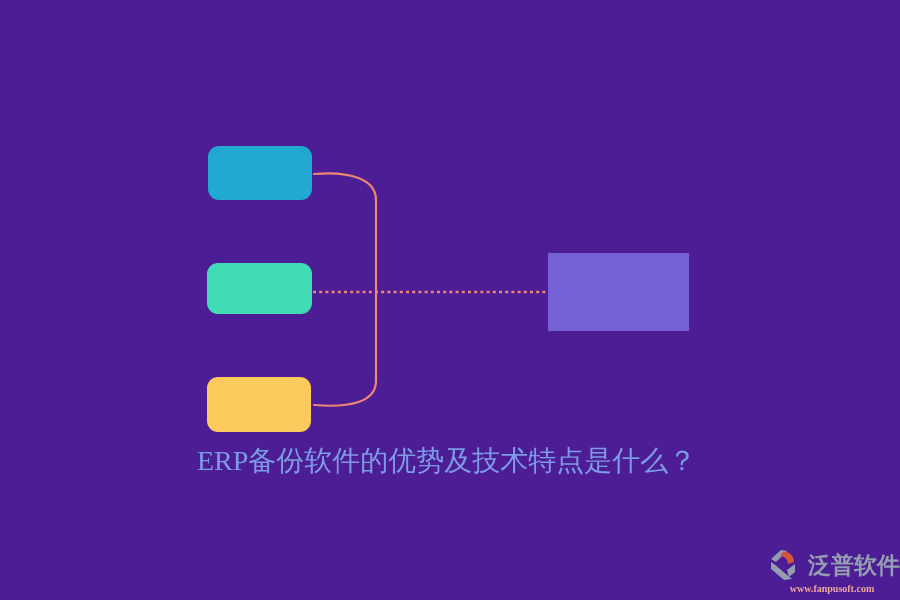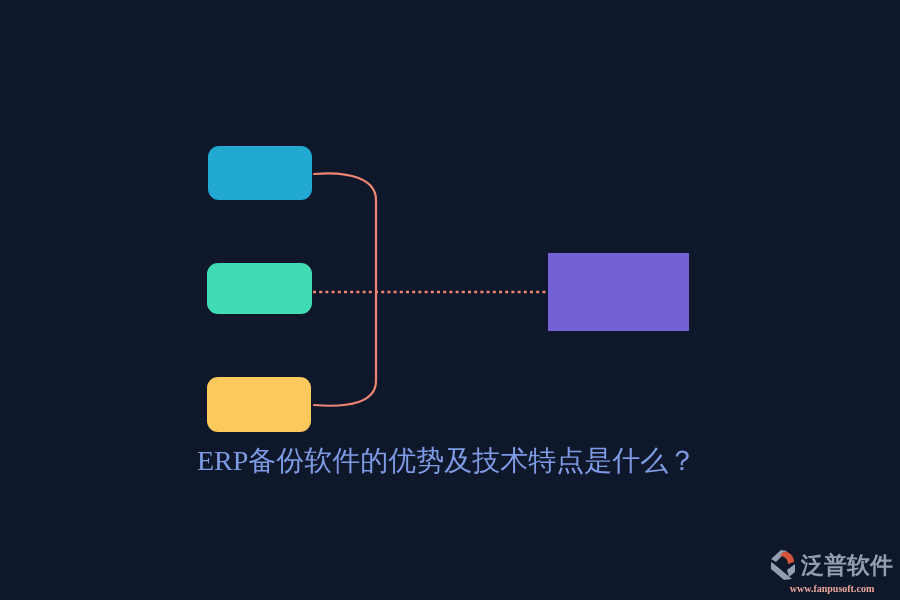--- a/index.html
+++ b/index.html
@@ -2,41 +2,41 @@
 <html><head>
 <meta charset="utf-8">
 <style>
   html, body { margin: 0; padding: 0; }
   body {
     width: 900px; height: 600px;
     background: #ffffff;
     font-family: "Liberation Sans", sans-serif;
     overflow: hidden;
   }
-  .canvas { position: relative; width: 900px; height: 600px; background: #0f172a; }
+  .canvas { position: relative; width: 900px; height: 600px; background: #4c1d95; }
 
   .node { position: absolute; }
   .rounded { border-radius: 11px; }
   #node-top    { left: 208px; top: 146px; width: 104px; height: 54px; background: #21A9D1; }
   #node-middle { left: 207px; top: 263px; width: 105px; height: 51px; background: #41DBB4; }
   #node-bottom { left: 207px; top: 377px; width: 104px; height: 55px; background: #FCC95C; }
   #node-root   { left: 548px; top: 253px; width: 141px; height: 78px; background: #7560D5; }
 
   .connectors { position: absolute; left: 0; top: 0; width: 900px; height: 600px; pointer-events: none; }
   .connectors path { fill: none; stroke: #EE8673; }
 
   .caption {
     position: absolute; left: 197px; top: 444px;
     font-family: "Liberation Serif", "DejaVu Serif", serif;
     font-size: 28px; line-height: 34px;
     color: #7D9AE4; white-space: nowrap;
   }
 
   .watermark { position: absolute; left: 768px; top: 548px; width: 128px; }
-  .brand-row { display: flex; align-items: center; gap: 1px; }
+  .brand-row { display: flex; align-items: center; gap: 8px; }
   .brand-name {
     font-family: "Liberation Serif", "DejaVu Serif", serif;
     font-weight: bold; font-size: 23px; color: #939EB1; white-space: nowrap;
   }
   .brand-url {
     font-family: "Liberation Serif", "DejaVu Serif", serif;
     font-weight: bold; font-size: 10px; color: #EFA79D;
     text-align: center; margin-top: 1px; white-space: nowrap;
   }
 </style>

